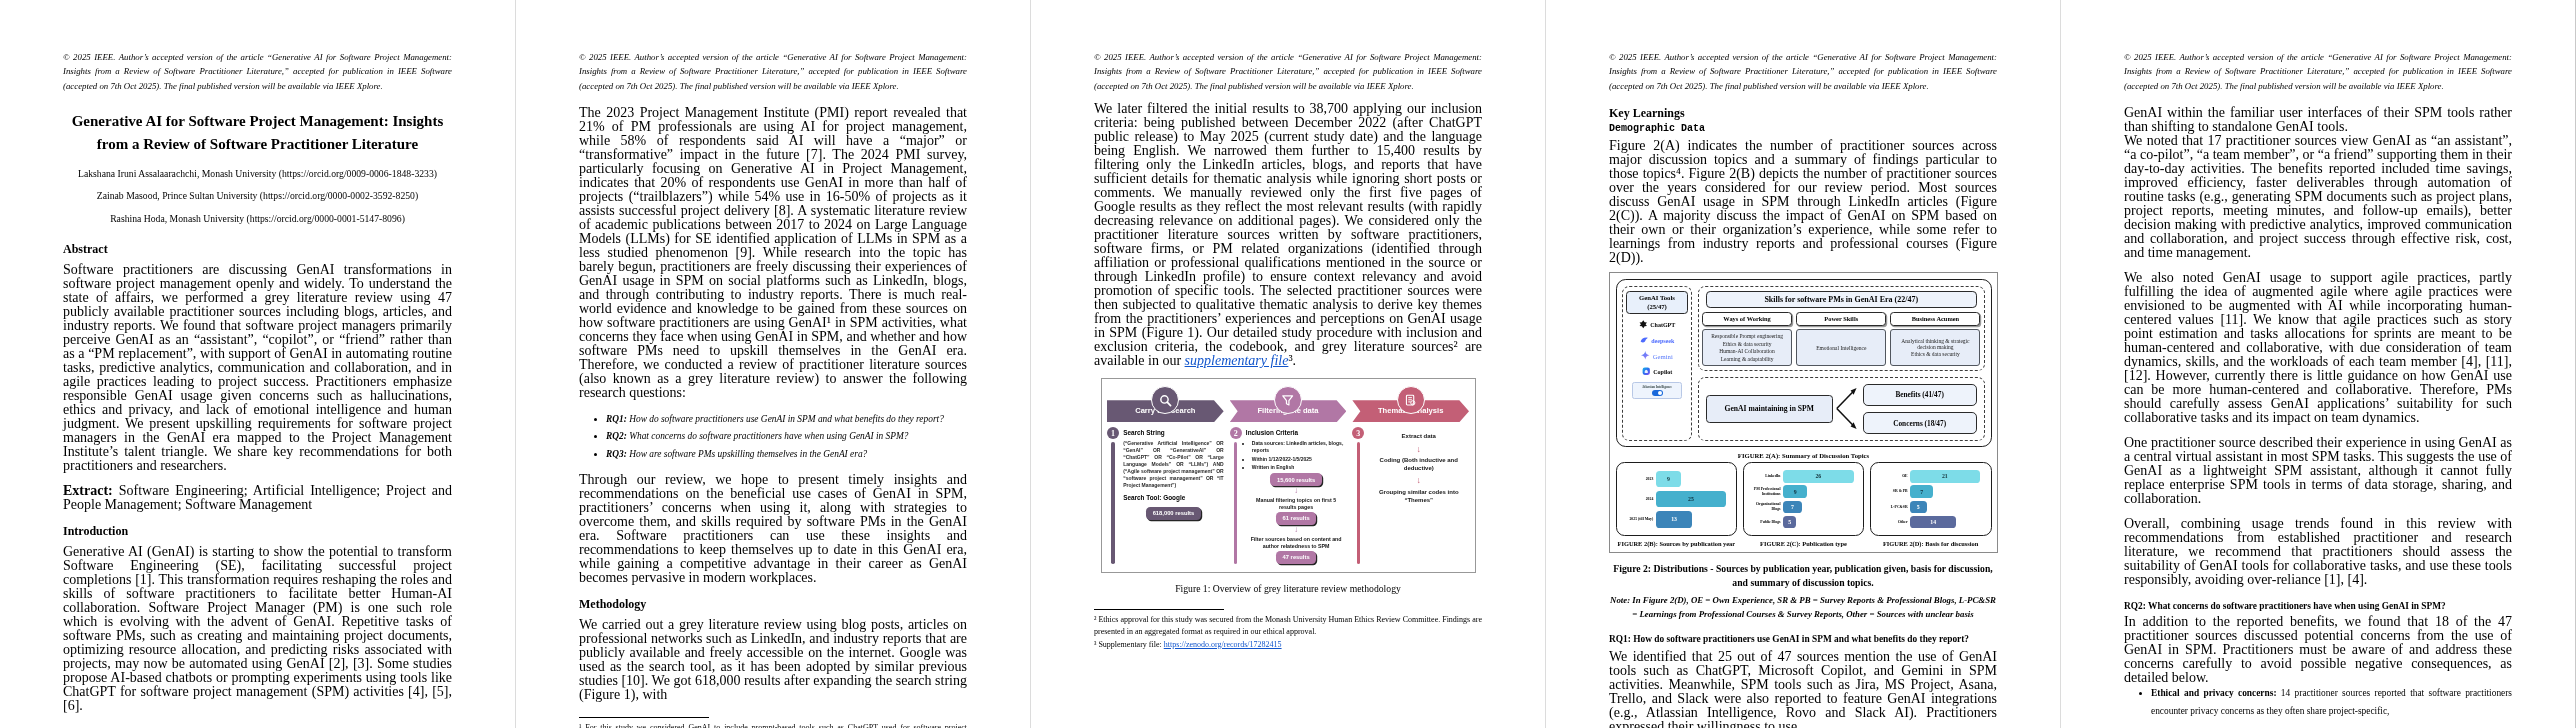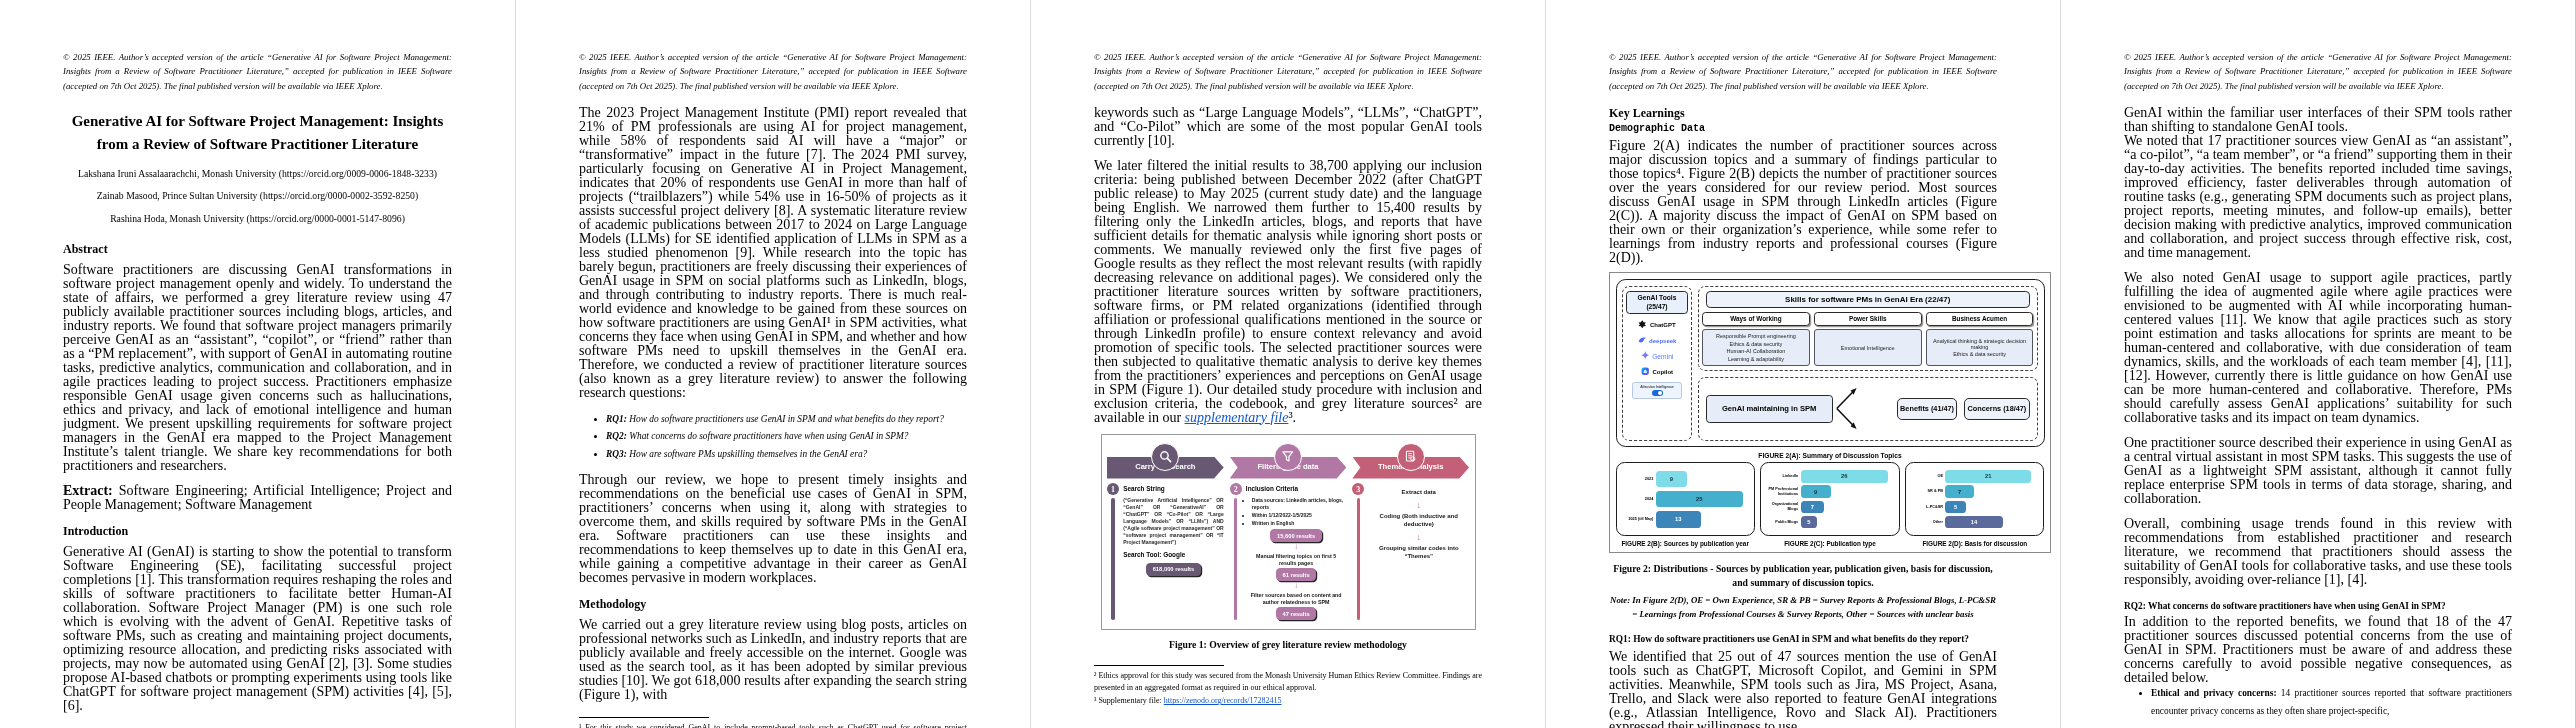--- a/index.html
+++ b/index.html
@@ -50,25 +50,25 @@
   .f1-h{font-weight:bold;font-size:6.4px;margin:1.8px 0 2.4px 0;color:#000;}
   .search-str{text-align:justify;font-weight:600;color:#2a2a2a;}
   .center{text-align:center;}
   .badge{display:inline-block;padding:2.4px 6.7px;border-radius:4.2px;color:#fff;font-weight:bold;
          font-size:5.8px;box-shadow:1.2px 1.2px 0 rgba(25,25,25,.95);}
   .f1-step{font-weight:bold;text-align:center;font-size:5.3px;line-height:1.25;margin:1.8px 3.6px;}
   .f1-arrow{text-align:center;font-size:8px;font-weight:bold;line-height:1;margin:1.2px 0;}
   .f1-bullets{margin:0 0 2.4px 6px;padding:0;}
   .f1-bullets li{margin-bottom:1.2px;font-weight:600;}
   .f1c3-item{font-weight:bold;font-size:6px;text-align:center;margin:3.6px 2.4px;line-height:1.3;}
-  .fig-caption{font-size:9.7px;font-weight:bold;text-align:center;margin-top:9.7px;}
+  .fig-caption{font-size:9.7px;font-weight:normal;text-align:center;margin-top:9.7px;}
 
   
-  .fig2-outer{margin:7.3px auto 0 auto;width:442px;border:0.6px solid #8a8a8a;background:#fff;
-              padding:6px 5.5px 5.5px 5.5px;box-sizing:border-box;font-family:Liberation Sans, sans-serif;}
+  .fig2-outer{margin:7.3px auto 0 auto;width:389px;border:0.6px solid #8a8a8a;background:#fff;
+              padding:6px 5.5px 5.5px 5.5px;box-sizing:border-box;font-family:Liberation Serif, serif;}
   .fig2a{border:1.2px solid #1d1d1d;border-radius:9.7px;padding:5.5px;display:flex;gap:5.5px;}
   .tools-panel{width:70px;border:0.9px dashed #3c3c3c;border-radius:7.3px;padding:4.2px 3px;
                display:flex;flex-direction:column;align-items:center;box-sizing:border-box;}
   .tools-header{background:#e8f0fb;border:0.9px solid #2a2a2a;border-radius:3.6px;font-weight:bold;
                 text-align:center;font-size:6.7px;padding:2.4px 3px;line-height:1.25;}
   .tool-row{display:flex;align-items:center;gap:3px;margin-top:6px;font-weight:bold;font-size:6px;}
   .tool-deepseek{color:#4d6bfe;}
   .tool-gemini{color:#5b7cfa;font-weight:normal;font-size:6.7px;}
   .ai-chip{background:#eef4fd;border:0.6px solid #b8c8e6;border-radius:2.4px;width:45px;padding:1.8px 1.2px;
            display:flex;flex-direction:column;align-items:center;gap:1.2px;margin-top:6px;}
@@ -81,21 +81,21 @@
                  font-weight:bold;font-size:8px;padding:3px 2.4px;margin:0 3.6px 4.2px 3.6px;}
   .skill-cols{display:flex;gap:4.2px;}
   .skill-col{flex:1;display:flex;flex-direction:column;gap:3px;}
   .skill-h{background:#fff;border:0.9px solid #2a2a2a;border-radius:3.6px;box-shadow:1.2px 1.2px 0 #9a9a9a;
            text-align:center;font-weight:bold;font-size:6.4px;padding:2.4px 1.2px;}
   .skill-box{background:#e7edf8;border:0.6px solid #51565e;border-radius:3px;font-size:5.5px;text-align:center;
              padding:3px 1.8px;flex:1;display:flex;flex-direction:column;justify-content:center;gap:1.8px;color:#1c1c1c;}
   .apps-panel{border:0.9px dashed #3c3c3c;border-radius:7.3px;padding:5.5px 7.3px;display:flex;align-items:center;gap:2.4px;}
   .apps-box{background:#e7edf8;border:0.9px solid #2a2a2a;border-radius:3.6px;font-weight:bold;font-size:7.6px;
             padding:8.5px 4.9px;flex:0 0 115px;text-align:center;}
-  .apps-right{flex:1;display:flex;flex-direction:row;gap:6.7px;padding-left:1.2px;justify-content:flex-end;}
+  .apps-right{flex:1;display:flex;flex-direction:column;gap:6.7px;padding-left:1.2px;justify-content:flex-end;}
   .ben-box{background:#eef3fb;border:0.9px solid #2a2a2a;border-radius:4.9px;font-weight:bold;text-align:center;
            font-size:7.3px;padding:5.5px 2.4px;}
   .fig2a-caption{text-align:center;font-weight:bold;font-size:6.7px;margin:4.2px 0 3.6px 0;}
   .charts-row{display:flex;gap:5.5px;}
   .chart-wrap{flex:1;display:flex;flex-direction:column;}
   .chartbox{border:0.9px solid #1d1d1d;border-radius:8.5px;padding:5.5px 4.2px;height:74px;box-sizing:border-box;
             display:flex;flex-direction:column;justify-content:space-around;}
   .bar-row{display:flex;align-items:center;flex:1;}
   .bar-label{width:35px;font-size:3.8px;font-weight:bold;text-align:right;padding-right:2.4px;line-height:1.2;box-sizing:border-box;}
   .bar-track{flex:1;height:100%;display:flex;align-items:center;}
@@ -136,21 +136,20 @@
     </ul>
     <p class="body-text">Through our review, we hope to present timely insights and recommendations on the beneficial use cases of GenAI in SPM, practitioners’ concerns when using it, along with strategies to overcome them, and skills required by software PMs in the GenAI era. Software practitioners can use these insights and recommendations to keep themselves up to date in this GenAI era, while gaining a competitive advantage in their career as GenAI becomes pervasive in modern workplaces.</p>
     <h2 class="sec-h">Methodology</h2>
     <p class="body-text no-gap">We carried out a grey literature review using blog posts, articles on professional networks such as LinkedIn, and industry reports that are publicly available and freely accessible on the internet. Google was used as the search tool, as it has been adopted by similar previous studies [10]. We got 618,000 results after expanding the search string (Figure 1), with</p>
     <hr class="fn-rule">
     <p class="footnote">¹ For this study we considered GenAI to include prompt-based tools such as ChatGPT used for software project management (SPM) artifacts (e.g., texts, images, codes, templates, etc.) and also GenAI integrations to SPM tools such as Jira which provide recommendations.</p>
   </div>
 
   <div class="page">
     <p class="copyright">© 2025 IEEE. Author’s accepted version of the article “Generative AI for Software Project Management: Insights from a Review of Software Practitioner Literature,” accepted for publication in IEEE Software (accepted on 7th Oct 2025). The final published version will be available via IEEE Xplore.</p>
-    <p class="body-text" style="margin-top:12px;">keywords such as “Large Language Models”, “LLMs”, “ChatGPT”, and “Co-Pilot” which are some of the most popular GenAI tools currently [10].</p>
     <p class="body-text no-gap"><span>We later filtered the initial results to 38,700 applying our inclusion criteria: being published between December 2022 (after ChatGPT public release) to May 2025 (current study date) and the language being English. We narrowed them further to 15,400 results by filtering only the LinkedIn articles, blogs, and reports that have sufficient details for thematic analysis while ignoring short posts or comments. We manually reviewed only the first five pages of Google results as they reflect the most relevant results (with rapidly decreasing relevance on additional pages). We considered only the practitioner literature sources written by software practitioners, software firms, or PM related organizations (identified through affiliation or professional qualifications mentioned in the source or through LinkedIn profile) to ensure context relevancy and avoid promotion of specific tools. The selected practitioner sources were then subjected to qualitative thematic analysis to derive key themes from the practitioners’ experiences and perceptions on GenAI usage in SPM (Figure 1). Our detailed study procedure with inclusion and exclusion criteria, the codebook, and grey literature sources² are available in our </span><a class="link it" href="#">supplementary file</a><span>³.</span></p>
 
     <div class="fig1-frame">
       <div class="fig1-cols">
 
         <div class="fig1-col">
           <div class="icon-circle" style="background:#685873;">
             <svg width="13.4" height="13.4" viewBox="0 0 22 22">
                 <circle cx="9" cy="9" r="6" fill="none" stroke="#fff" stroke-width="2.4"></circle>
                 <line x1="13.5" y1="13.5" x2="19" y2="19" stroke="#fff" stroke-width="2.8" stroke-linecap="round"></line>

